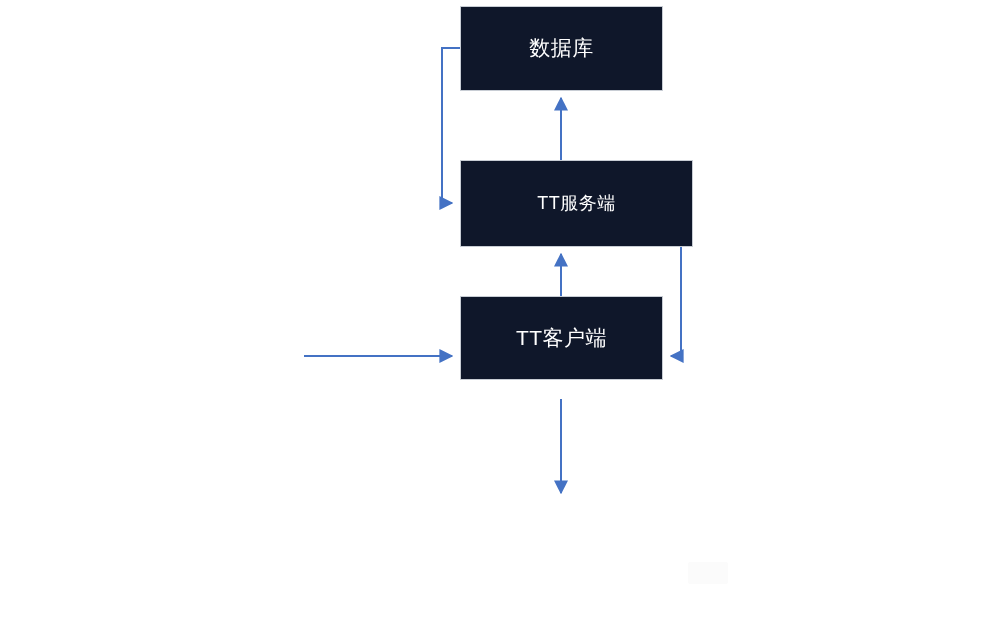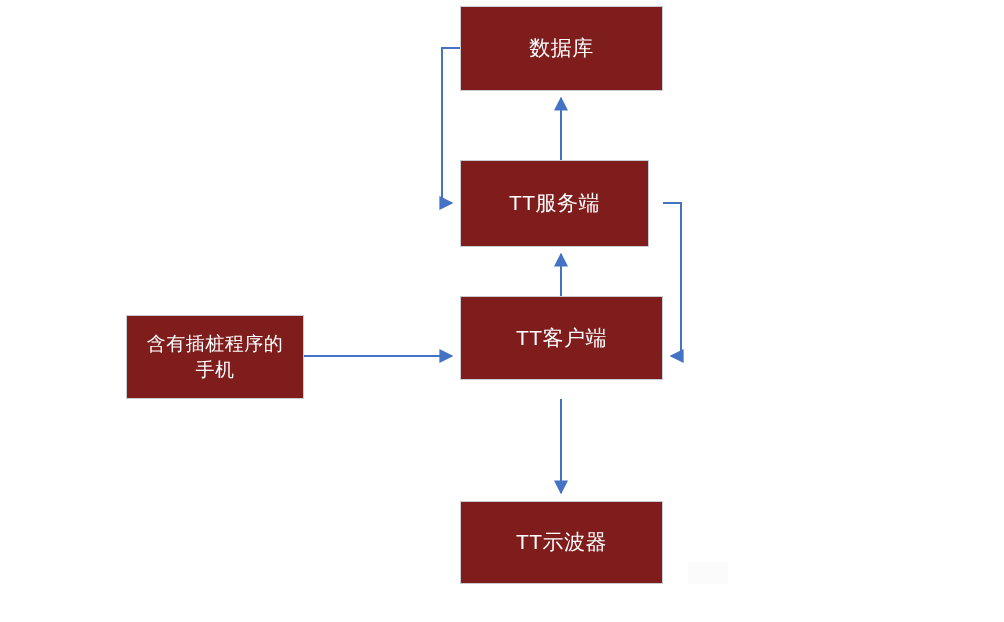--- a/index.html
+++ b/index.html
@@ -26,42 +26,42 @@
     position: absolute;
     left: 0;
     top: 0;
     width: 1004px;
     height: 622px;
     pointer-events: none;
   }
   .node {
     position: absolute;
     box-sizing: border-box;
-    background: #7f1d1d;
+    background: #0f172a;
     border: 1px solid #c8cdd4;
     color: #ffffff;
     display: flex;
     align-items: center;
     justify-content: center;
     text-align: center;
     line-height: 1.35;
     letter-spacing: 0.5px;
     font-weight: 400;
     user-select: none;
   }
   .node-label {
     display: block;
     width: 100%;
     padding: 0 6px;
     box-sizing: border-box;
     white-space: pre-line;
   }
   
   #node-database   { left: 460px; top: 6px;   width: 203px; height: 85px;  font-size: 21px; }
-  #node-server     { left: 460px; top: 160px; width: 189px; height: 87px;  font-size: 21px; }
+  #node-server     { left: 460px; top: 160px; width: 233px; height: 87px;  font-size: 18px; }
   #node-client     { left: 460px; top: 296px; width: 203px; height: 84px;  font-size: 21px; }
   #node-scope      { left: 460px; top: 501px; width: 203px; height: 83px;  font-size: 21px; }
   #node-phone      { left: 126px; top: 315px; width: 178px; height: 84px;  font-size: 19px; }
 
   .watermark {
     position: absolute;
     left: 688px;
     top: 562px;
     width: 40px;
     height: 22px;
@@ -114,24 +114,17 @@
   </div>
 
   <div class="node" id="node-server">
     <span class="node-label">TT服务端</span>
   </div>
 
   <div class="node" id="node-client">
     <span class="node-label">TT客户端</span>
   </div>
 
-  <div class="node" id="node-scope">
-    <span class="node-label">TT示波器</span>
-  </div>
 
-  <div class="node" id="node-phone">
-    <span class="node-label">含有插桩程序的
-手机</span>
-  </div>
 
   <div class="watermark"></div>
 
 </div>
 
 </body></html>

